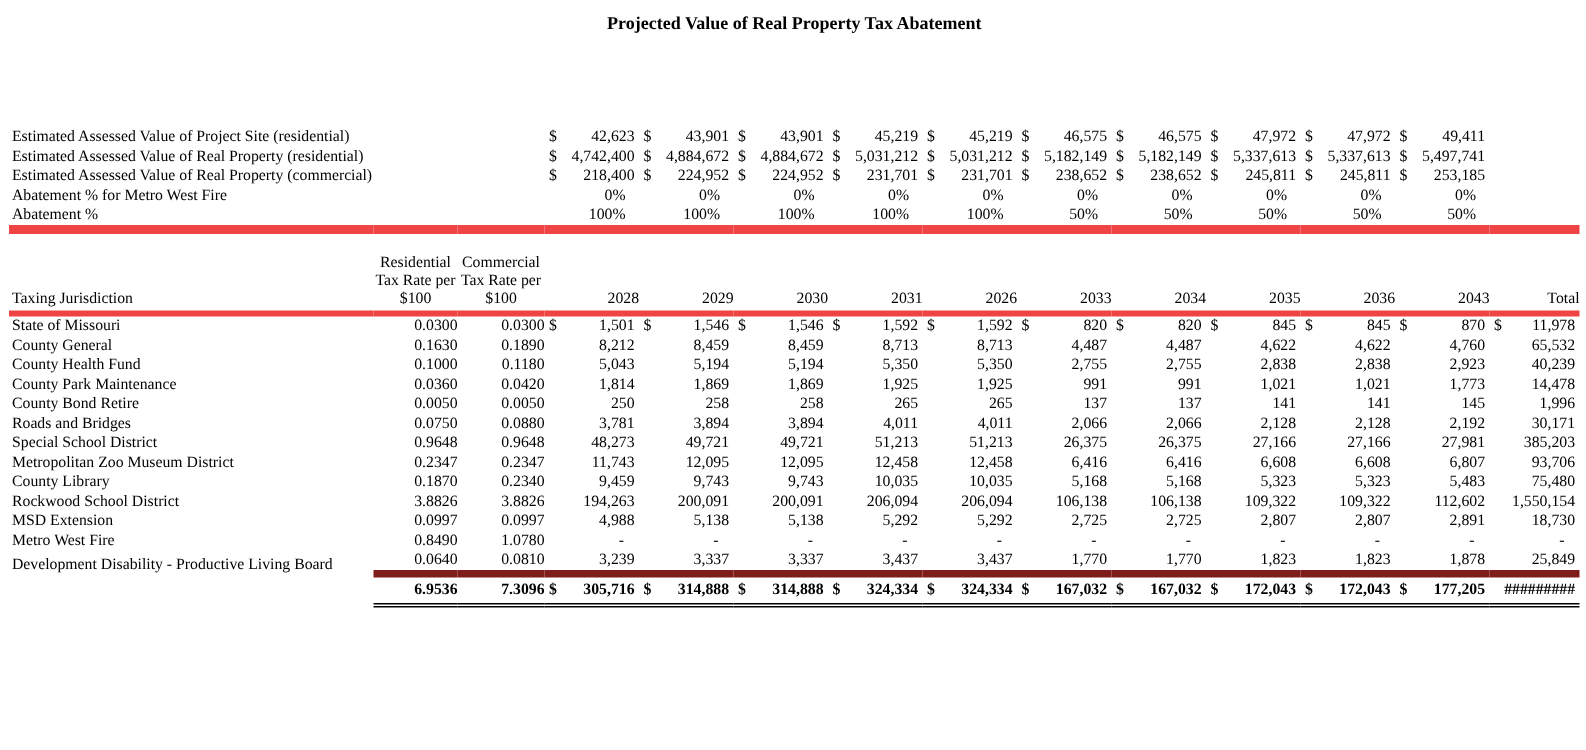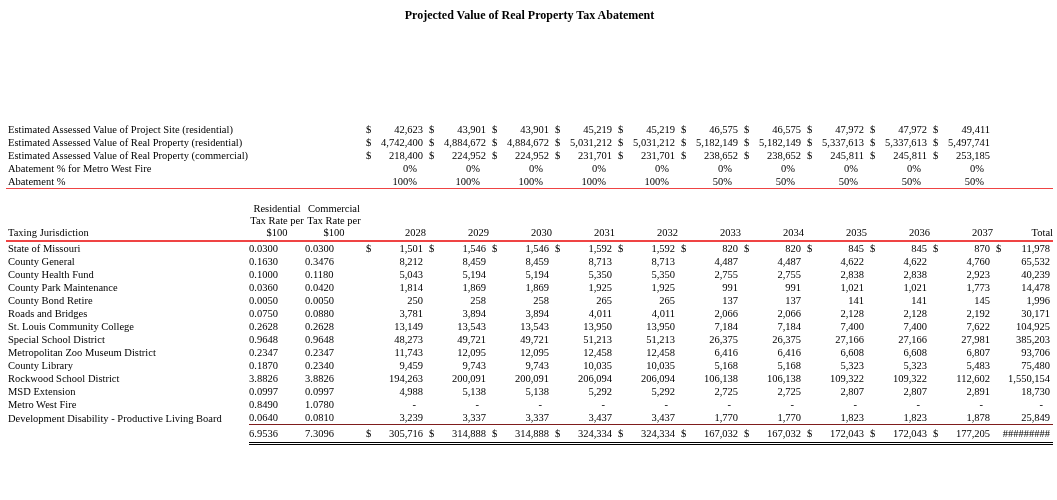--- a/index.html
+++ b/index.html
@@ -20,55 +20,56 @@
   .title {
     font-size: 12px;
     font-weight: bold;
     text-align: center;
     margin: 2px 0 0 0;
   }
   table.abatement {
     border-collapse: collapse;
     table-layout: fixed;
     width: 1047px;
-    margin-top: 100px;
+    margin-top: 62px;
   }
   td {
     font-size: 10.5px;
     line-height: 13px;
     padding: 0;
     vertical-align: bottom;
     white-space: nowrap;
     overflow: hidden;
   }
   td.lbl { text-align: left; padding-left: 2px; }
-  td.rate { text-align: left; }
+  td.rate { text-align: right; }
   td.num { text-align: right; padding-right: 3px; }
   td.num.pct { padding-right: 9px; }
   td.num.dash { padding-right: 10px; }
   td.acct .acct-wrap {
     display: flex;
     justify-content: space-between;
     align-items: baseline;
     padding: 0 3px 0 3px;
   }
-  tr.section-end td { border-bottom: 1px solid #ef4444; }
+  tr.section-end td { border-bottom: 6px solid #ef4444; }
   tr.spacer td { height: 14px; line-height: 14px; }
   tr.header-row td {
-    border-bottom: 2px solid #ef4444;
+    border-bottom: 4px solid #ef4444;
     vertical-align: bottom;
     padding-bottom: 1px;
   }
   td.rateh { text-align: center; line-height: 12px; }
   td.rateh div { line-height: 12px; }
   td.yearh { text-align: right; }
   tr.total-row td { height: 17px; vertical-align: middle; }
   tr.total-row td.bordered {
-    border-top: 1px solid #7f1d1d;
+    border-top: 5px solid #7f1d1d;
     border-bottom: 3px double #000;
+    font-weight: bold;
   }
 </style>
 </head>
 <body>
 
 <div class="page">
   <div class="title">Projected Value of Real Property Tax Abatement</div>
 
   <table class="abatement">
     <colgroup>
@@ -327,26 +328,26 @@
         </td>
         <td class="rateh">
           <div>Commercial</div>
           <div>Tax Rate per</div>
           <div>$100</div>
         </td>
         <td class="yearh">2028</td>
         <td class="yearh">2029</td>
         <td class="yearh">2030</td>
         <td class="yearh">2031</td>
-        <td class="yearh">2032</td>
+        <td class="yearh">2026</td>
         <td class="yearh">2033</td>
         <td class="yearh">2034</td>
         <td class="yearh">2035</td>
         <td class="yearh">2036</td>
-        <td class="yearh">2037</td>
+        <td class="yearh">2043</td>
         <td class="yearh">Total</td>
       </tr>
     </tbody>
 
     <tbody id="tax-body">
         <tr>
           <td class="lbl">State of Missouri</td>
           <td class="rate">0.0300</td>
           <td class="rate">0.0300</td>
           <td class="acct">
@@ -412,21 +413,21 @@
           <td class="acct">
             <div class="acct-wrap">
               <span class="cur">$</span>
               <span class="val">11,978</span>
             </div>
           </td>
         </tr>
         <tr>
           <td class="lbl">County General</td>
           <td class="rate">0.1630</td>
-          <td class="rate">0.3476</td>
+          <td class="rate">0.1890</td>
           <td class="num">8,212</td>
           <td class="num">8,459</td>
           <td class="num">8,459</td>
           <td class="num">8,713</td>
           <td class="num">8,713</td>
           <td class="num">4,487</td>
           <td class="num">4,487</td>
           <td class="num">4,622</td>
           <td class="num">4,622</td>
           <td class="num">4,760</td>
@@ -490,36 +491,20 @@
           <td class="num">4,011</td>
           <td class="num">4,011</td>
           <td class="num">2,066</td>
           <td class="num">2,066</td>
           <td class="num">2,128</td>
           <td class="num">2,128</td>
           <td class="num">2,192</td>
           <td class="num">30,171</td>
         </tr>
         <tr>
-          <td class="lbl">St. Louis Community College</td>
-          <td class="rate">0.2628</td>
-          <td class="rate">0.2628</td>
-          <td class="num">13,149</td>
-          <td class="num">13,543</td>
-          <td class="num">13,543</td>
-          <td class="num">13,950</td>
-          <td class="num">13,950</td>
-          <td class="num">7,184</td>
-          <td class="num">7,184</td>
-          <td class="num">7,400</td>
-          <td class="num">7,400</td>
-          <td class="num">7,622</td>
-          <td class="num">104,925</td>
-        </tr>
-        <tr>
           <td class="lbl">Special School District</td>
           <td class="rate">0.9648</td>
           <td class="rate">0.9648</td>
           <td class="num">48,273</td>
           <td class="num">49,721</td>
           <td class="num">49,721</td>
           <td class="num">51,213</td>
           <td class="num">51,213</td>
           <td class="num">26,375</td>
           <td class="num">26,375</td>

